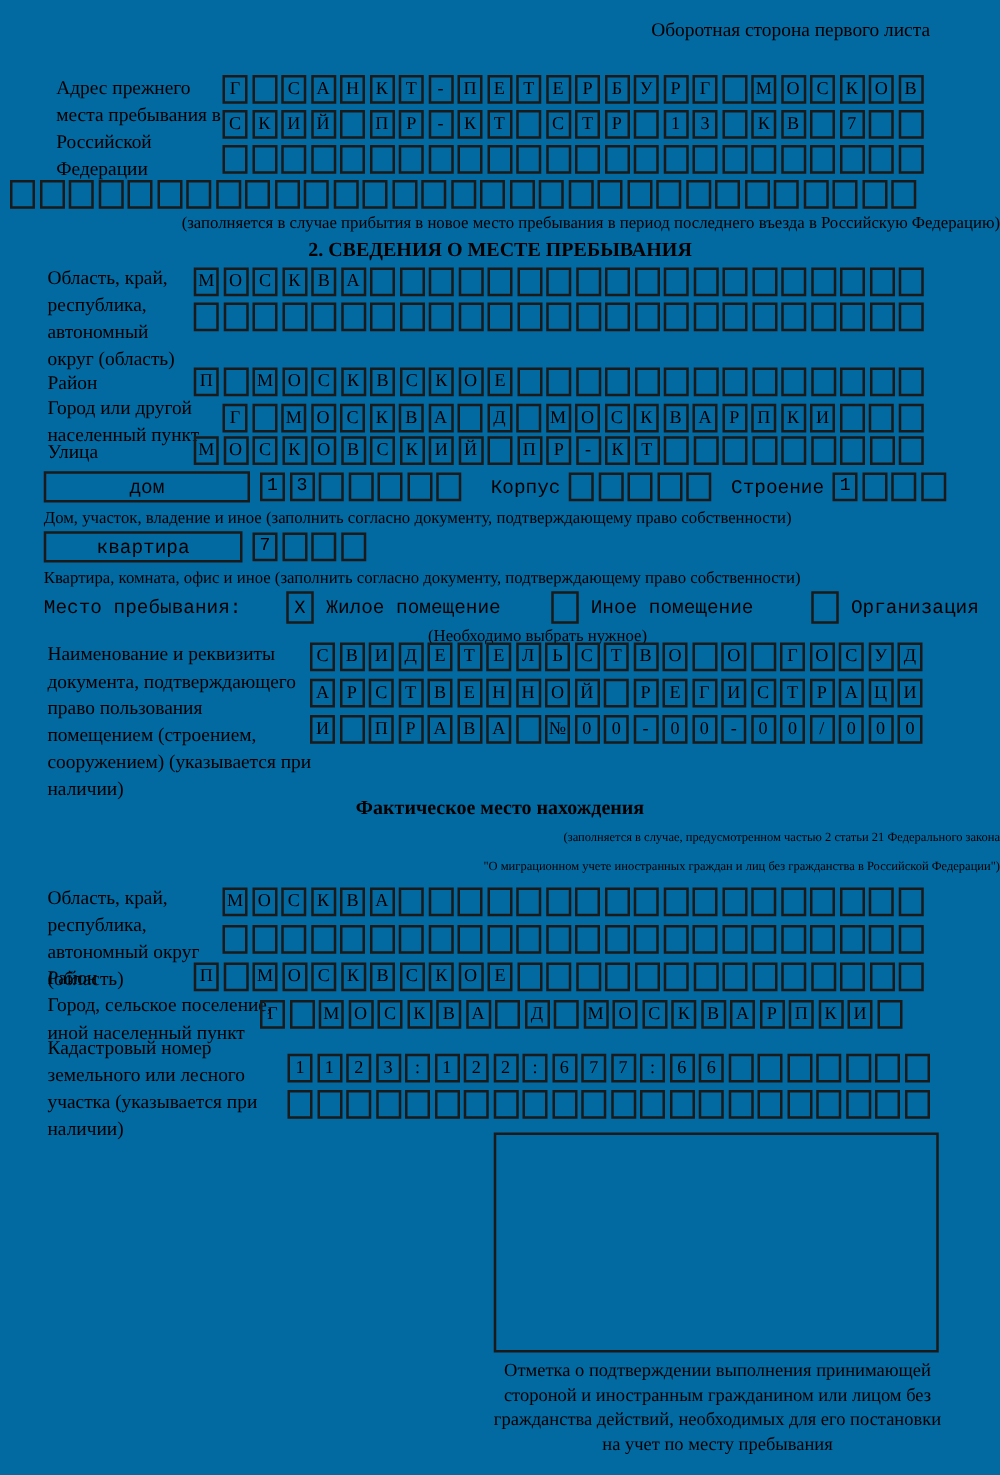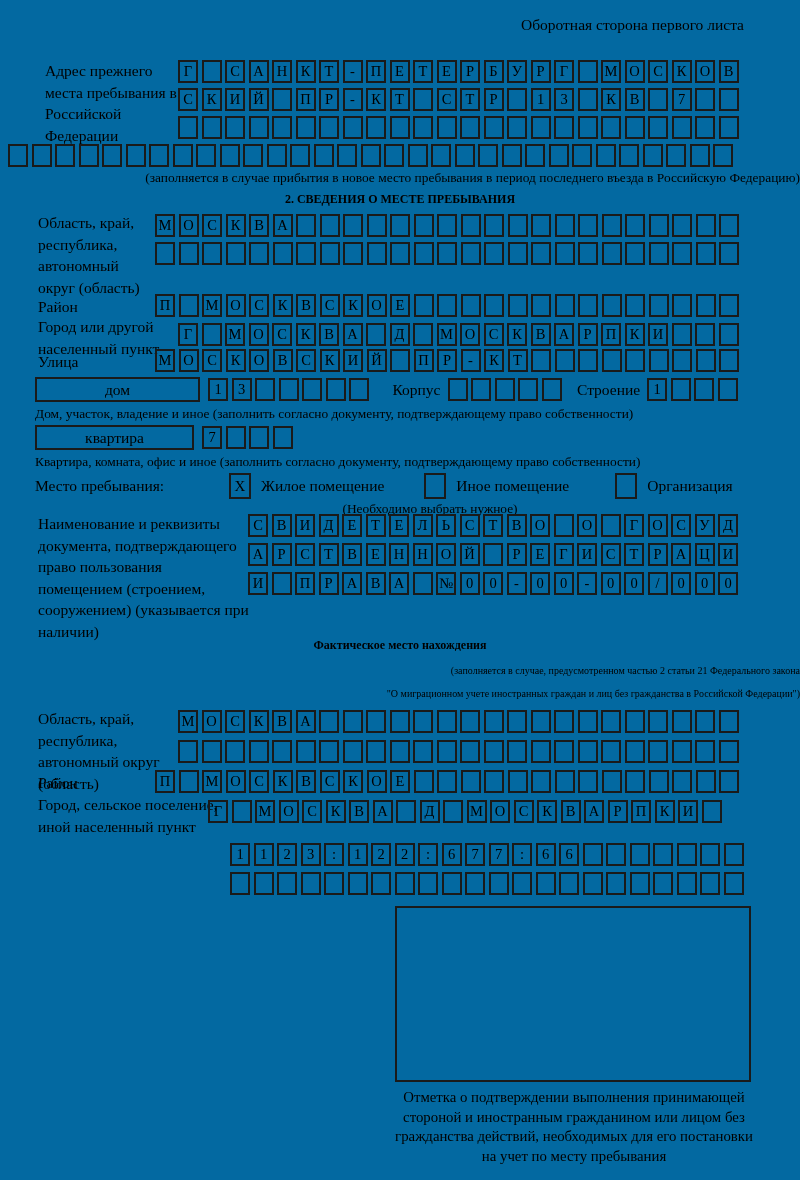--- a/index.html
+++ b/index.html
@@ -1,34 +1,34 @@
 <!DOCTYPE html>
 <html><head>
 <meta charset="utf-8">
 <style>
   html,body{margin:0;padding:0;background:#fff;}
   .page{position:relative;width:800px;height:1180px;background:#0369a1;color:#000;
         font-family:"Liberation Serif",serif;overflow:hidden;}
   .abs{position:absolute;}
   .lbl{font-size:15.5px;line-height:21.5px;}
   .cap{font-size:13.4px;line-height:17px;}
-  .title{font-size:12px;font-weight:bold;text-align:center;width:800px;}
+  .title{font-size:16px;font-weight:bold;text-align:center;width:800px;}
   .center{text-align:right;width:800px;left:0;}
   .cellrow{display:flex;}
   .cell{box-sizing:border-box;flex:none;width:20px;height:23px;border:2px solid #1a1a1a;
         margin-right:3.5px;display:flex;align-items:center;justify-content:center;
         font-size:14.5px;line-height:1;}
   .stack .cellrow{margin-bottom:5px;}
   .stack2 .cellrow{margin-bottom:7px;}
   .stack3 .cellrow{margin-bottom:6px;}
   .widebox{box-sizing:border-box;height:25px;border:2px solid #1a1a1a;display:flex;
            align-items:center;justify-content:center;font-size:15.5px;flex:none;}
   .checkbox{box-sizing:border-box;width:22px;height:26px;border:2px solid #1a1a1a;flex:none;
             display:flex;align-items:center;justify-content:center;font-size:15px;}
-  .hrow{display:flex;align-items:center;}
+  .hrow{display:flex;align-items:center;font-family:Liberation Mono, monospace;}
   .inlbl{font-size:15.5px;white-space:nowrap;}
 
   .b-note{top:16px;right:56px;font-size:15.5px;}
   .b-prev-label{left:45px;top:60px;width:135px;}
   .b-prev-rows{left:178px;top:60px;}
   .b-prev-full{left:8px;top:144px;}
   .b-prev-cap{top:169px;}
   .b-s2-title{top:192px;}
   .b-s2-region-label{left:38px;top:212px;width:112px;}
   .b-s2-region-rows{left:155px;top:214px;}
@@ -572,20 +572,21 @@
       <div class="cell">К</div>
       <div class="cell">В</div>
       <div class="cell">А</div>
       <div class="cell">Р</div>
       <div class="cell">П</div>
       <div class="cell">К</div>
       <div class="cell">И</div>
       <div class="cell"></div>
     </div>
 
+  <div class="abs b-cad-label lbl">Кадастровый номер земельного или лесного участка (указывается при наличии)</div>
   <div class="abs b-cad-rows stack3">
     <div class="cellrow">
         <div class="cell">1</div>
         <div class="cell">1</div>
         <div class="cell">2</div>
         <div class="cell">3</div>
         <div class="cell">:</div>
         <div class="cell">1</div>
         <div class="cell">2</div>
         <div class="cell">2</div>

